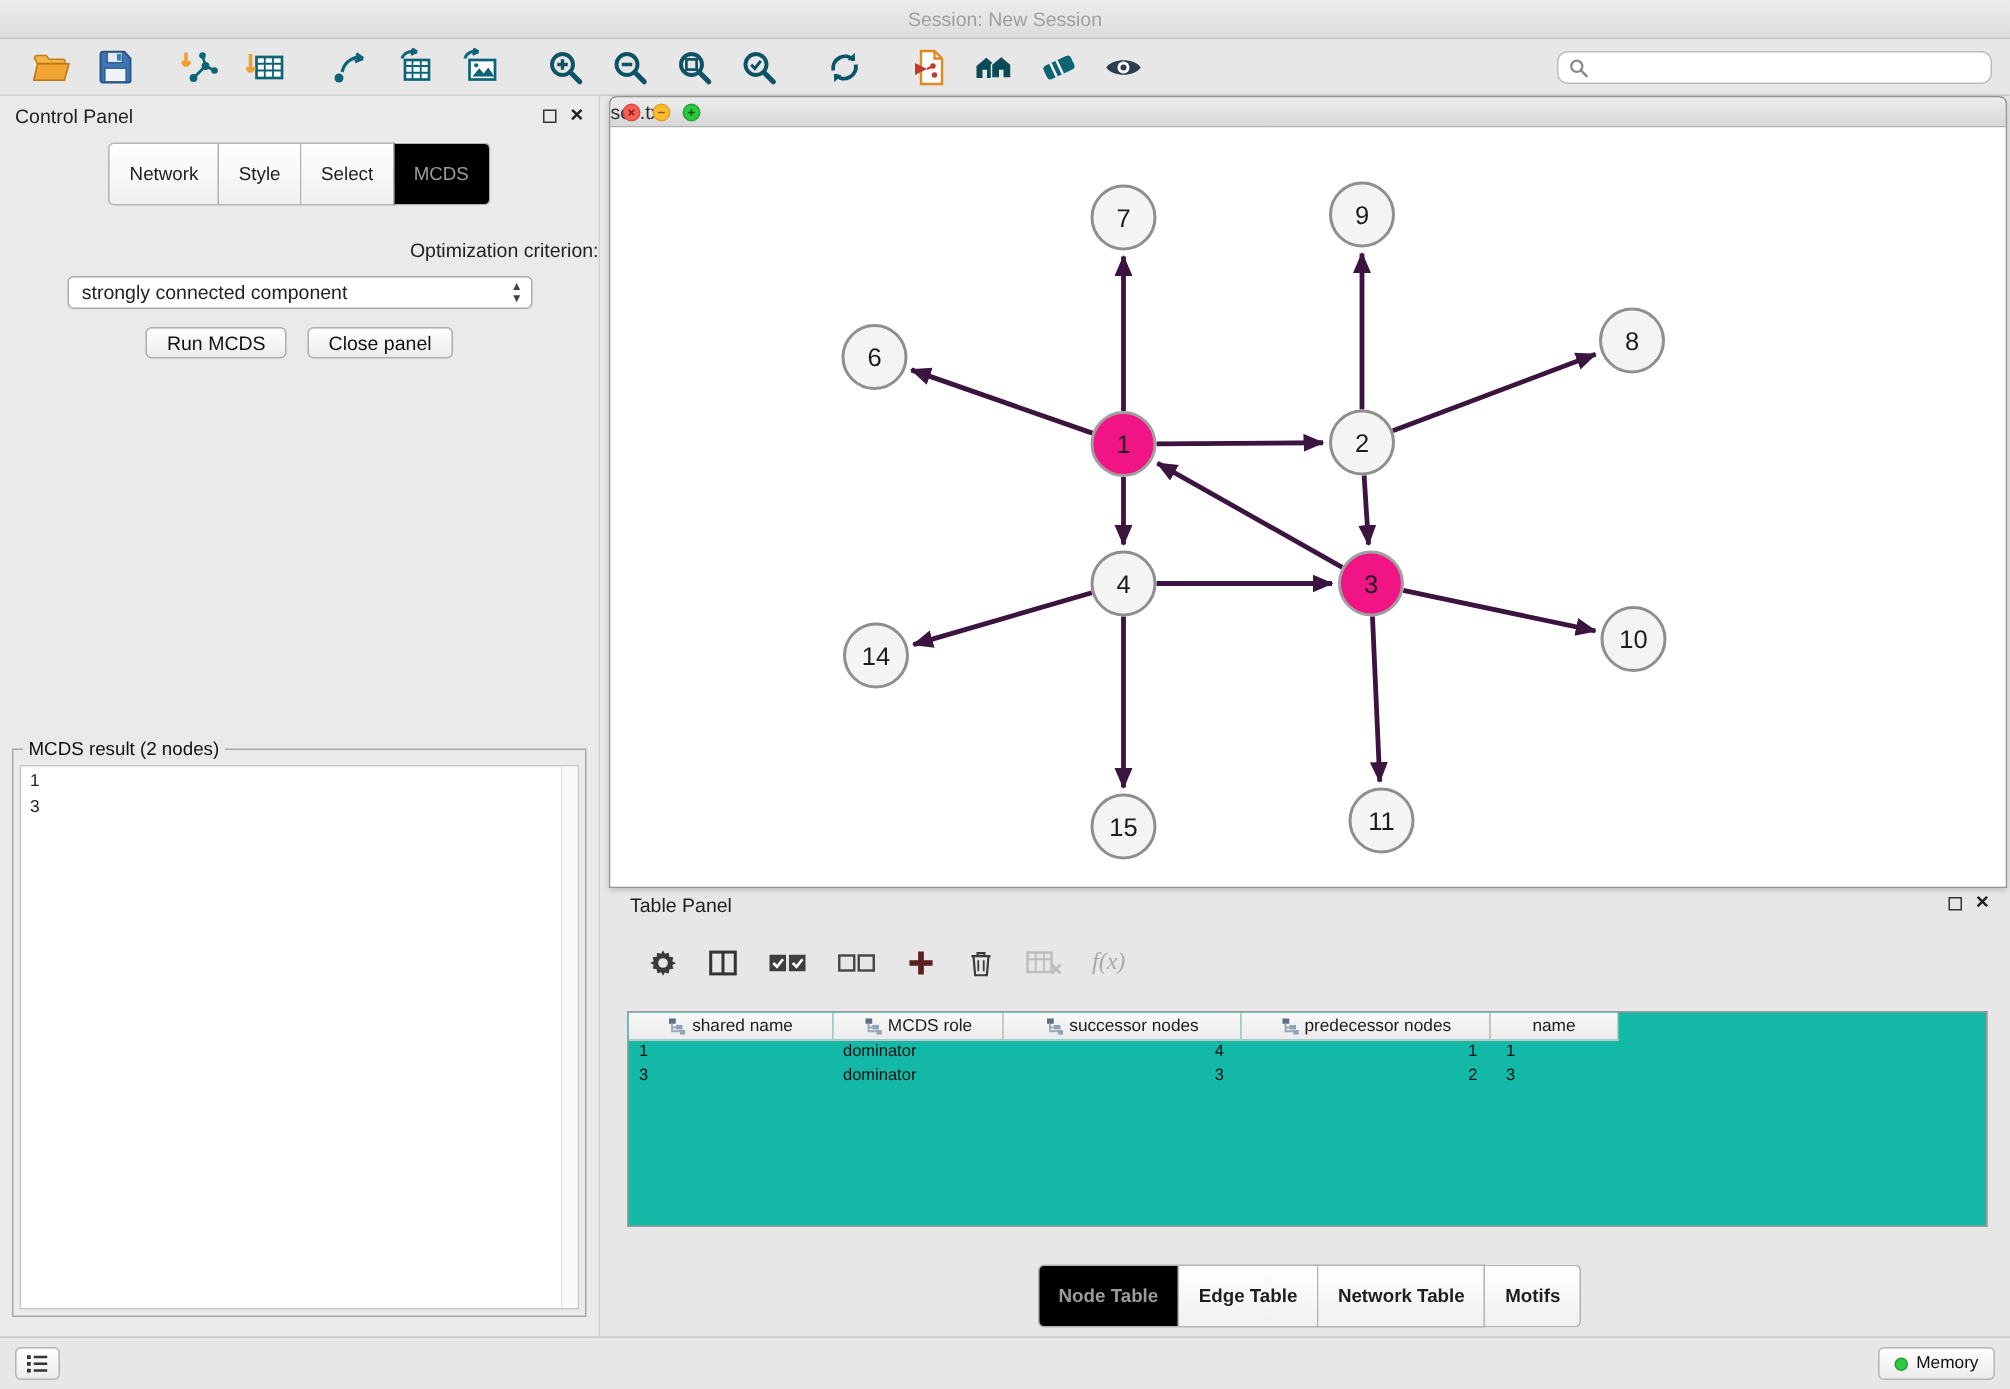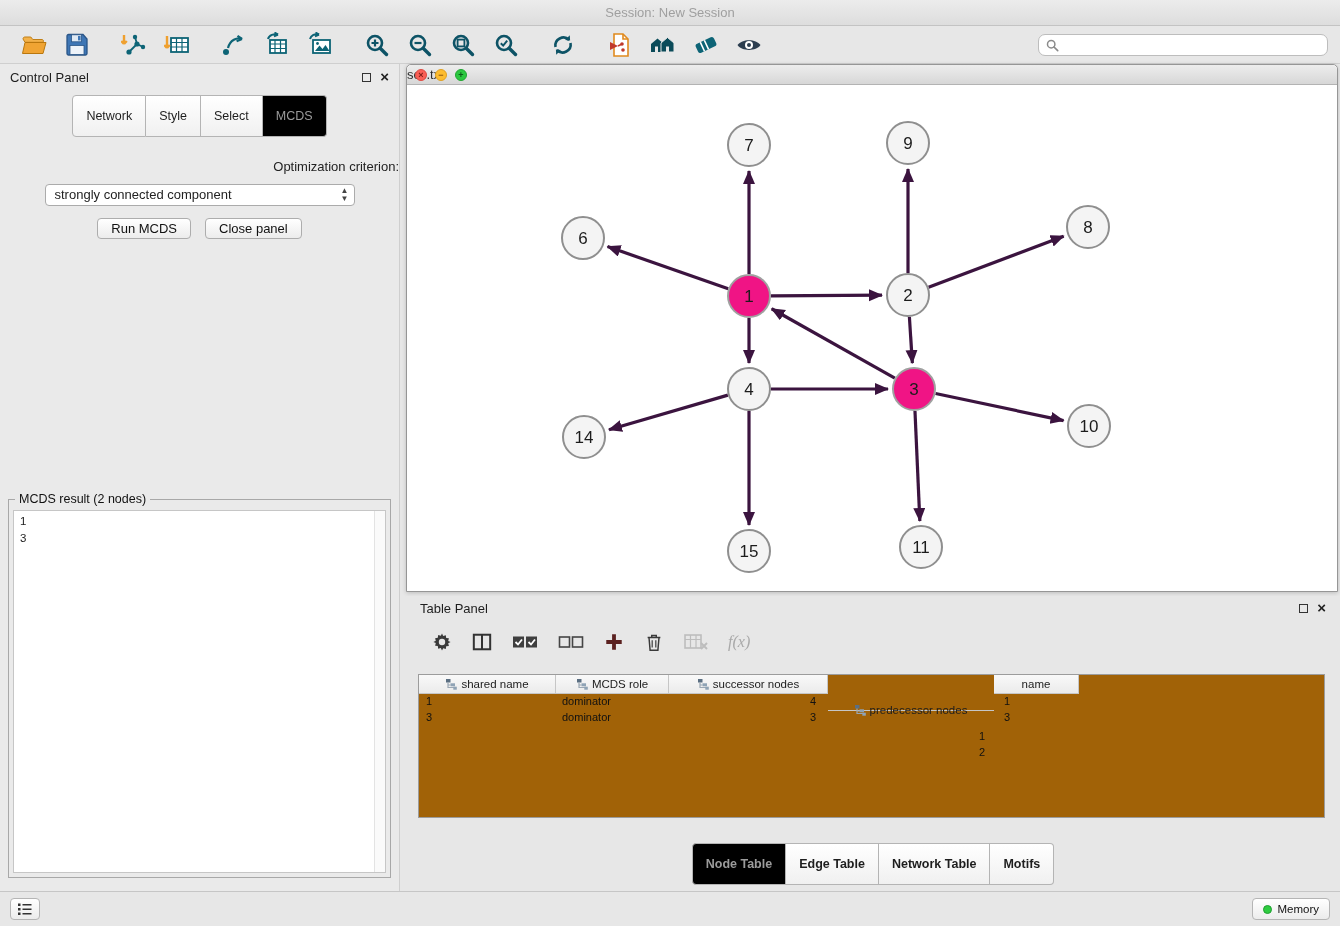--- a/index.html
+++ b/index.html
@@ -57,34 +57,34 @@
   .traffic { display:flex; gap:8px; margin-left:8px; z-index:2; }
   .tl { width:12px; height:12px; border-radius:50%; font-size:9px; line-height:11px; text-align:center; font-weight:bold; cursor:default; }
   .tl.red    { background:#f95f56; border:1px solid #dd4b43; color:#7c1d17; }
   .tl.yellow { background:#fdbc2e; border:1px solid #dfa123; color:#8f5a14; }
   .tl.green  { background:#2bc840; border:1px solid #21a532; color:#0c5c19; }
   .net-title { position:absolute; left:0; right:0; font-size:13px; color:#2c2c2c; }
   .net-canvas { width:930px; height:506px; background:#fff; border-radius:0 0 0 0; }
 
   
   .table-panel { position:absolute; left:406px; top:596px; right:0; bottom:35px; background:#e7e7e7; }
-  .tp-header { height:24px; display:flex; align-items:center; padding:0 14px; font-size:13px; color:#1e1e1e; }
+  .tp-header { height:24px; display:flex; align-items:flex-start; padding:0 14px; font-size:13px; color:#1e1e1e; }
   .tp-toolbar { height:44px; display:flex; align-items:center; gap:20px; padding-left:26px; }
   .tico { display:flex; align-items:center; justify-content:center; cursor:default; }
   .fx { font-family:"Liberation Serif","DejaVu Serif",serif; font-style:italic; font-size:16px; color:#a9a9a9; }
   .table-wrap { position:absolute; left:12px; right:15px; top:78px; height:144px;
-    background:#a16207; border:1px solid #9c9c9c; overflow:hidden; }
+    background:#14b8a6; border:1px solid #9c9c9c; overflow:hidden; }
   .thead { display:flex; height:19px; }
   .th { display:flex; align-items:center; justify-content:center; gap:4px;
     background:linear-gradient(#f9f9f9,#ebebeb); border-right:1px solid #c6c6c6; border-bottom:1px solid #c6c6c6;
     font-size:11.5px; color:#1c1c1c; }
   .hier { width:12px; height:12px; flex:none; }
   .trow { display:flex; height:16px; font-size:11px; color:#111; }
   .td { padding-top:1px; }
-  .w1{width:137px;} .w2{width:113px;} .w3{width:159px;} .w4{width:166px;margin-top:35px;} .w5{width:85px;}
+  .w1{width:137px;} .w2{width:113px;} .w3{width:159px;} .w4{width:166px;} .w5{width:85px;}
   .td.w1{padding-left:7px;} .td.w2{padding-left:6px;}
   .td.num{text-align:right;} .td.w3{padding-right:12px;} .td.w4{padding-right:9px;} .td.w5{padding-left:10px;}
   .tp-tabs { position:absolute; left:0; right:0; bottom:6px; display:flex; justify-content:center;font-weight:bold; }
 
   
   .statusbar { position:absolute; left:0; right:0; bottom:0; height:35px; background:#e7e7e7;
     border-top:1px solid #c6c6c6; display:flex; align-items:center; padding:0 10px; }
   .sb-btn { width:30px; height:22px; background:linear-gradient(#ffffff,#ececec); border:1px solid #b5b5b5;
     border-radius:4px; display:flex; align-items:center; justify-content:center; }
   .mem-btn { margin-left:auto; height:22px; background:linear-gradient(#ffffff,#ececec); border:1px solid #b5b5b5;

